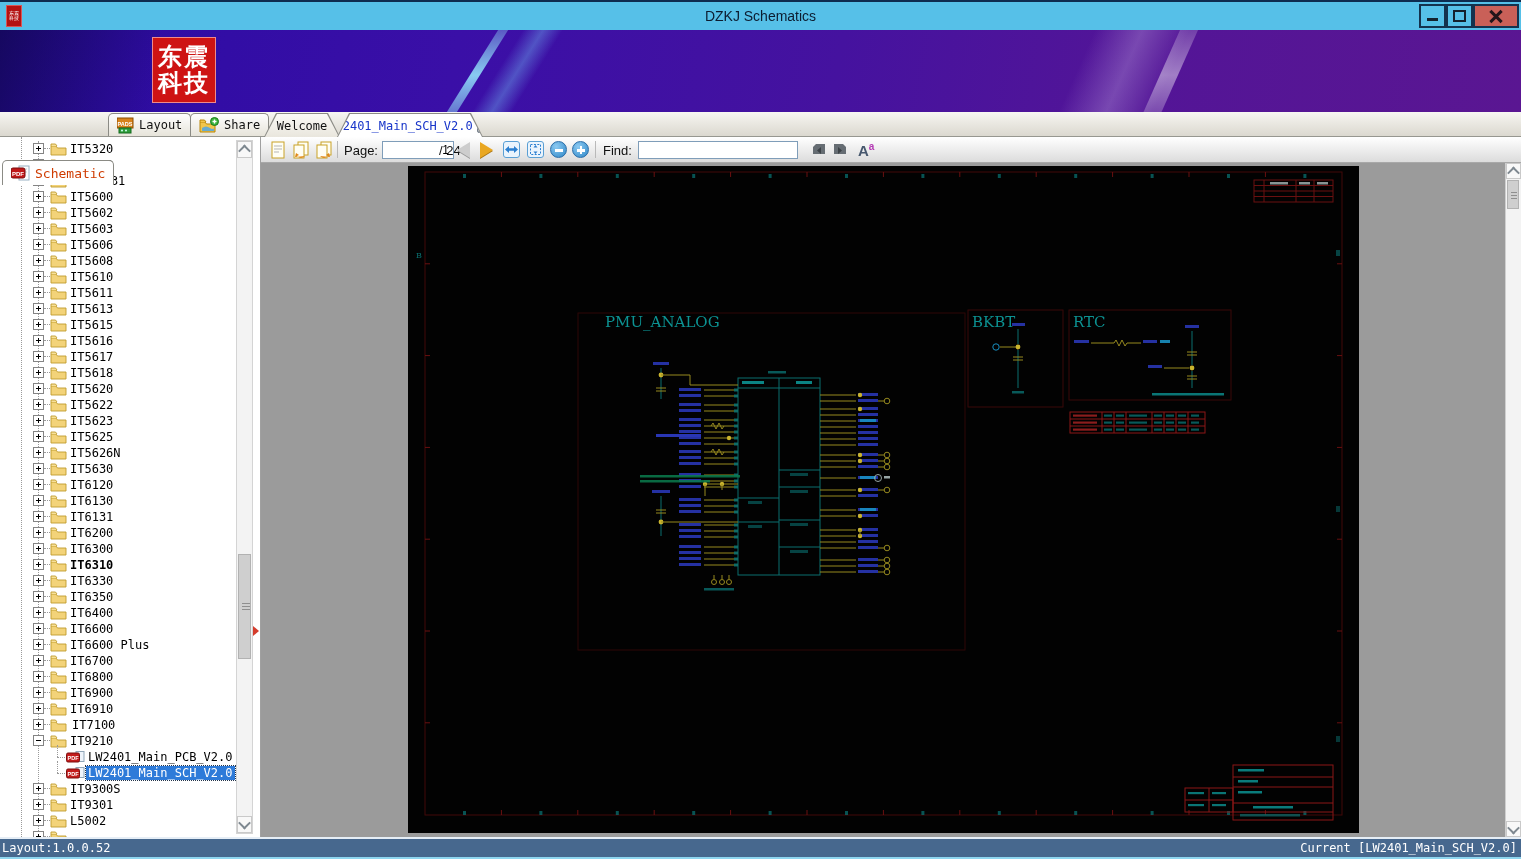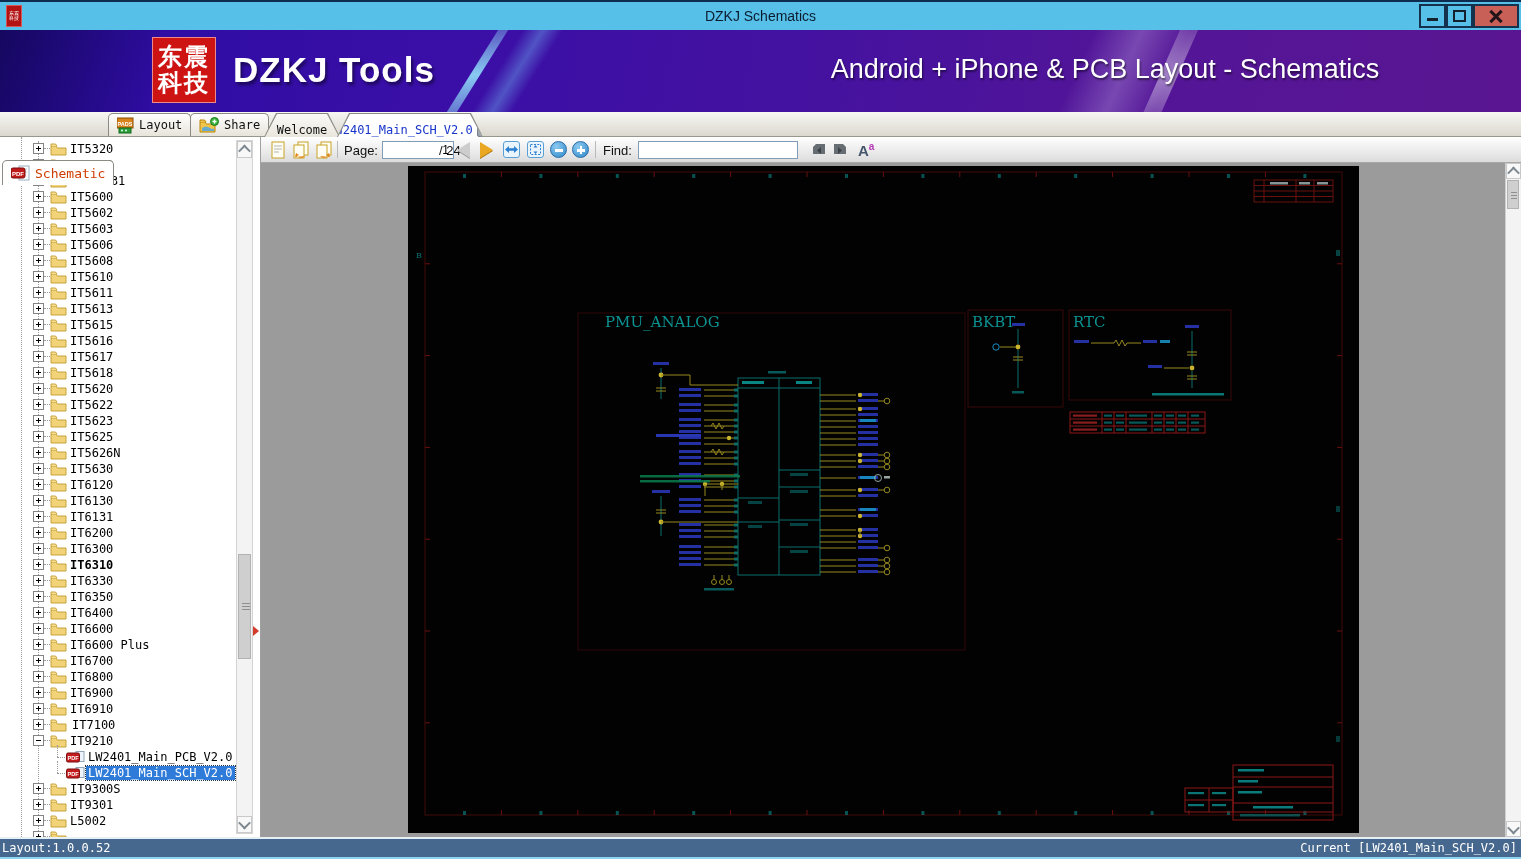--- a/index.html
+++ b/index.html
@@ -45,21 +45,21 @@
   .mtab{position:absolute;top:1px;height:23px;border:1px solid #8b8b85;border-bottom:none;border-radius:5px 5px 0 0;
         background:linear-gradient(#fefefe,#e7e4da);display:flex;align-items:center;gap:5px;padding:0 8px;
         font-family:"DejaVu Sans Mono",monospace;font-size:12px;color:#111;cursor:pointer;box-sizing:border-box;}
   #tab-schematic{left:2px;top:0;height:25px;background:#fff;color:#cf3b00;font-size:13px;z-index:3;margin-top:48px;}
   #tab-layout{left:108px;} #tab-share{left:190px;}
   .dtab-outer{position:absolute;top:1px;height:24px;cursor:pointer;}
   .dtab-outer .edge{position:absolute;left:0;top:0;width:100%;height:100%;background:#8b8b85;
         clip-path:polygon(12px 0,calc(100% - 12px) 0,100% 100%,0 100%);}
   .dtab-outer .face{position:absolute;left:1px;top:1px;width:calc(100% - 2px);height:calc(100% - 1px);
         background:linear-gradient(#fbfaf6,#e9e6dd);clip-path:polygon(12px 0,calc(100% - 12px) 0,100% 100%,0 100%);
-        display:flex;align-items:flex-end;justify-content:center;font-family:"DejaVu Sans Mono",monospace;font-size:12px;color:#111;}
+        display:flex;align-items:center;justify-content:center;font-family:"DejaVu Sans Mono",monospace;font-size:12px;color:#111;}
   #dtab-welcome{left:264px;width:76px;}
   #dtab-current{left:337px;width:146px;z-index:2;}
   #dtab-current .face{background:#fff;color:#1734c9;}
   #close-tab{width:13px;height:13px;margin-left:4px;background:#9ba3ac;border:1px solid #79828c;border-radius:2px;
              position:relative;flex:0 0 auto;}
   #close-tab div{position:absolute;left:2px;top:5px;width:8px;height:2px;background:#fff;}
   #close-tab div:nth-child(1){transform:rotate(45deg);} #close-tab div:nth-child(2){transform:rotate(-45deg);}
   
   #leftpanel{position:absolute;left:0;top:137px;width:261px;height:700px;background:#fff;
              border-right:1px solid #a0a0a0;box-sizing:border-box;overflow:hidden;}
@@ -141,22 +141,20 @@
 <div id="banner">
   <div class="beam" id="beam1"></div>
   <div class="beam" id="beam2"></div>
   <div class="beam" id="beam3"></div>
   <div class="beam" id="beam4"></div>
   <div id="banner-dark"></div>
   <div id="logo">
     <span>东震</span>
     <span>科技</span>
   </div>
-  <div id="brand">DZKJ Tools</div>
-  <div id="tagline">Android + iPhone &amp; PCB Layout - Schematics</div>
 </div>
 
 <div id="tabbar">
   <div class="mtab" id="tab-schematic">
     <svg width="19" height="17" viewBox="0 0 19 17">
       <rect x="8" y="1" width="10" height="14" fill="#fdfdfd" stroke="#9ab2c4"></rect>
       <line x1="10" y1="4" x2="16" y2="4" stroke="#c4cdd4"></line>
         <line x1="10" y1="7" x2="16" y2="7" stroke="#c4cdd4"></line>
       <rect x="0" y="3" width="14" height="10" rx="2" fill="#c11818" stroke="#7a0c0c"></rect>
       <text x="7" y="10.5" font-size="6" fill="#fff" text-anchor="middle" font-weight="bold" font-family="Liberation Sans,sans-serif">PDF</text>

